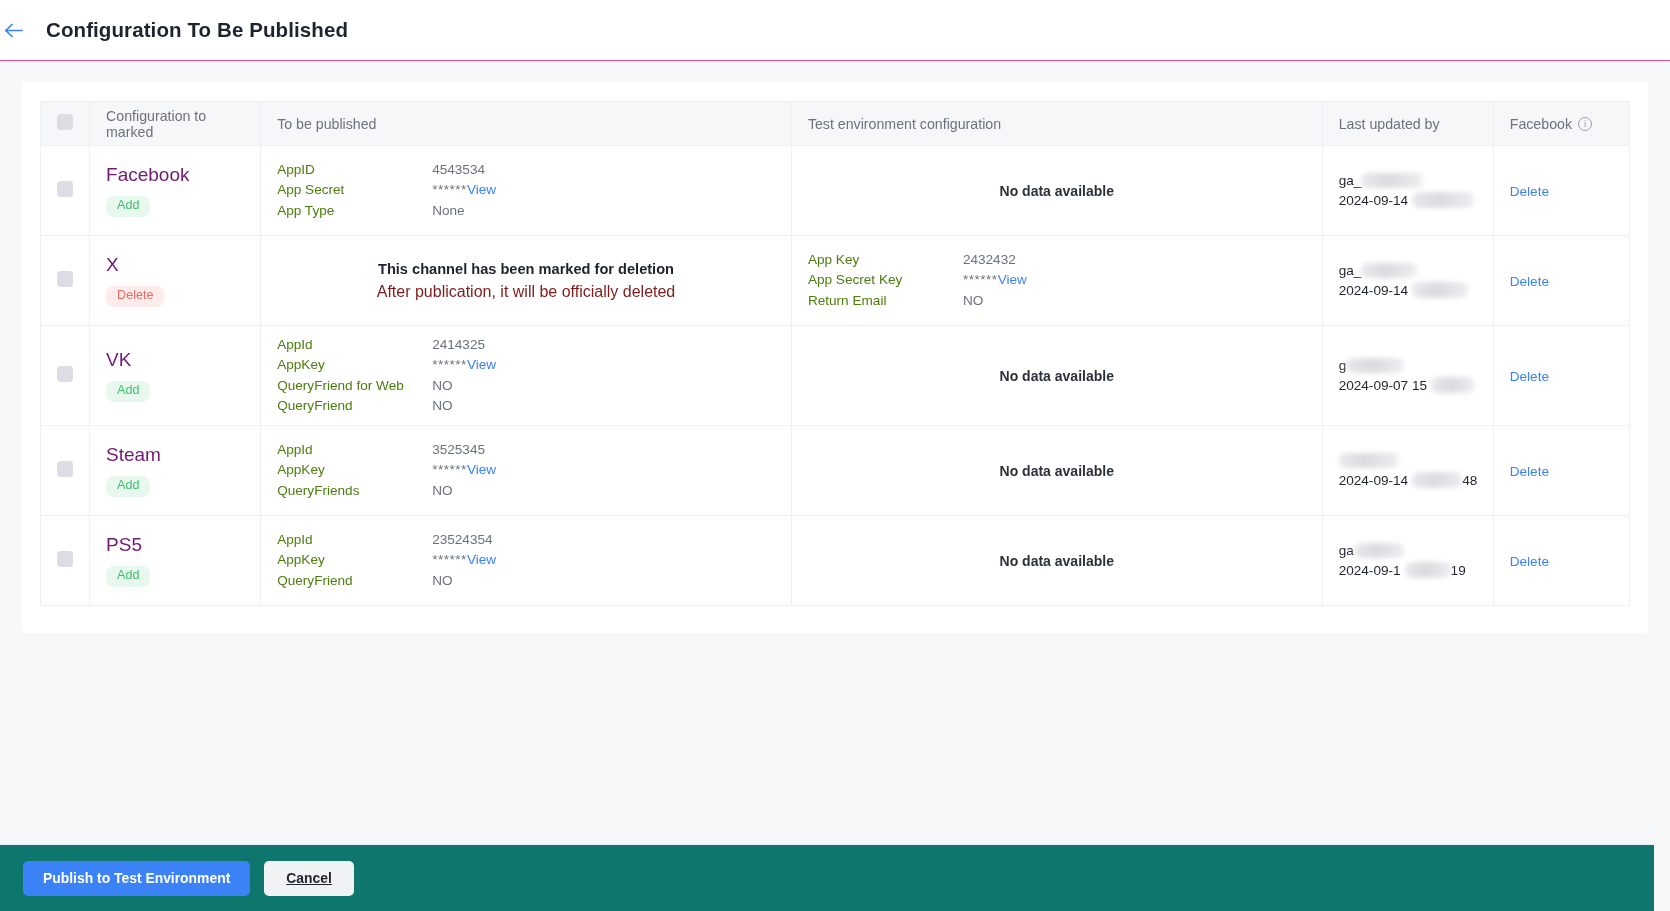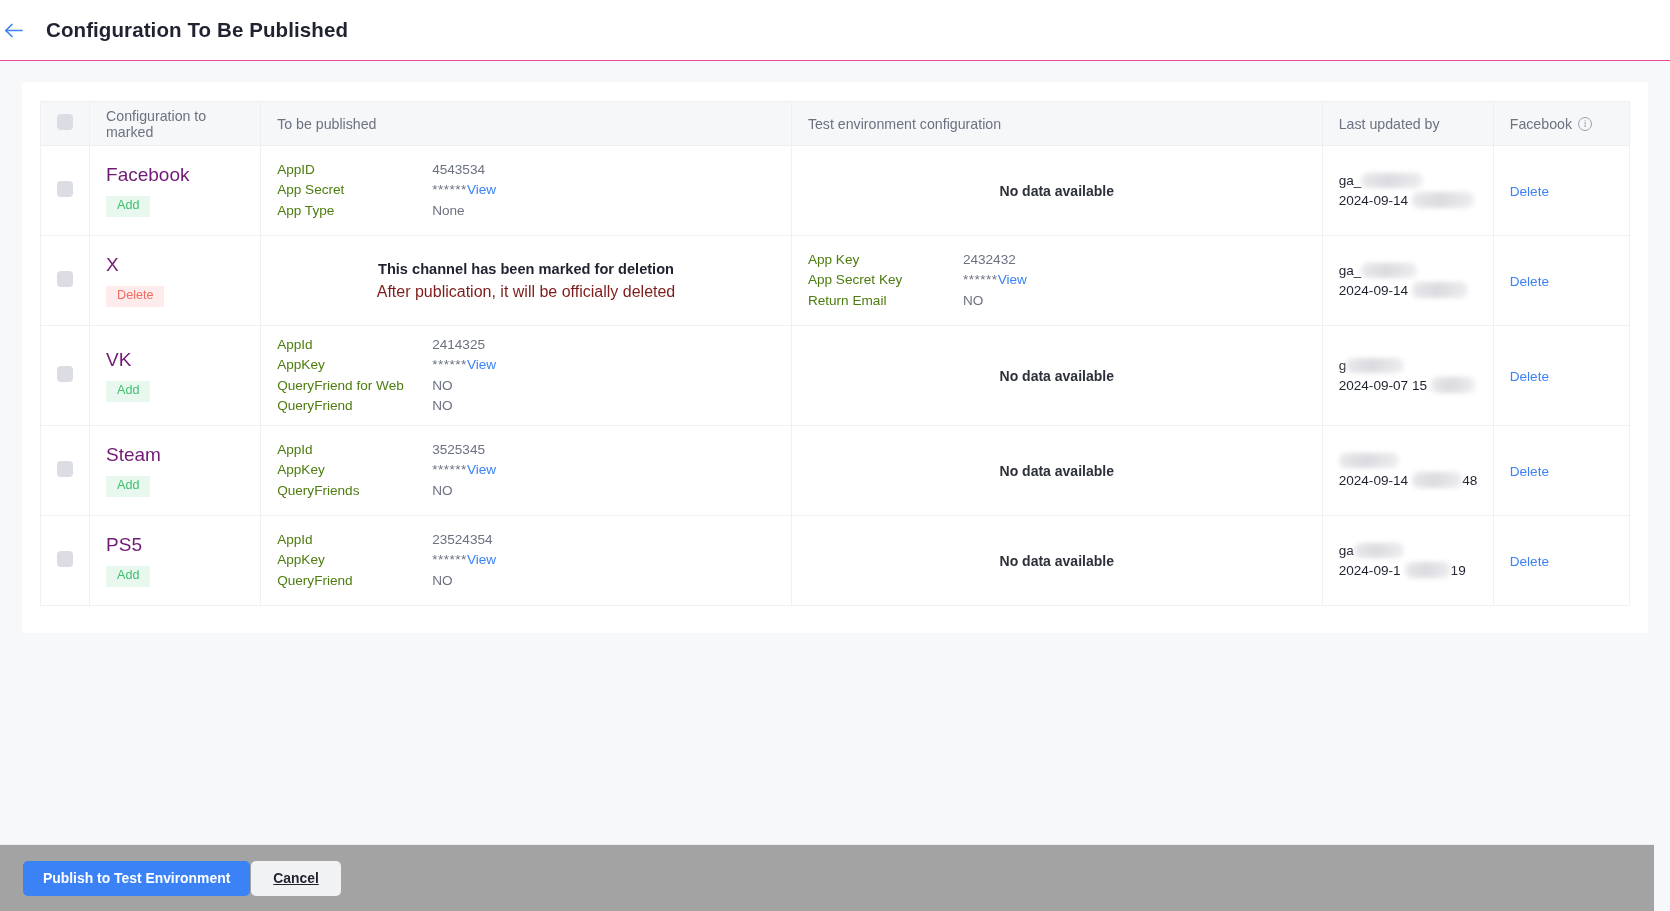--- a/index.html
+++ b/index.html
@@ -100,21 +100,21 @@
 
   .chan-name {
     font-size: 19px;
     color: #701a75;
     margin-bottom: 9px;
   }
   .badge {
     display: inline-block;
     font-size: 12.6px;
     padding: 3px 11px 4px 11px;
-    border-radius: 0;
+    border-radius: 8px;
     line-height: 1.1;
   }
   .badge.add    { background: #e8f8ee; color: #3fbf6e; }
   .badge.delete { background: #fdeceb; color: #f16a62; }
 
   
   .kv { width: 100%; }
   .kv .row {
     display: flex;
     line-height: 20.5px;
@@ -164,26 +164,26 @@
     font-size: 13.6px;
     text-decoration: none;
     cursor: pointer;
   }
 
   
   .footer {
     position: absolute;
     left: 0; right: 16px; bottom: 0;
     height: 67px;
-    background: #a3a3a3;
+    background: #0f766e;
     border-top: 1px solid #ececf0;
     display: flex;
     align-items: center;
     padding-left: 23px;
-    gap: 1px;
+    gap: 14px;
   }
   .btn {
     border: none;
     border-radius: 5px;
     font-family: "Liberation Sans", sans-serif;
     font-size: 13.9px;
     font-weight: bold;
     cursor: pointer;
     height: 35px;
   }

